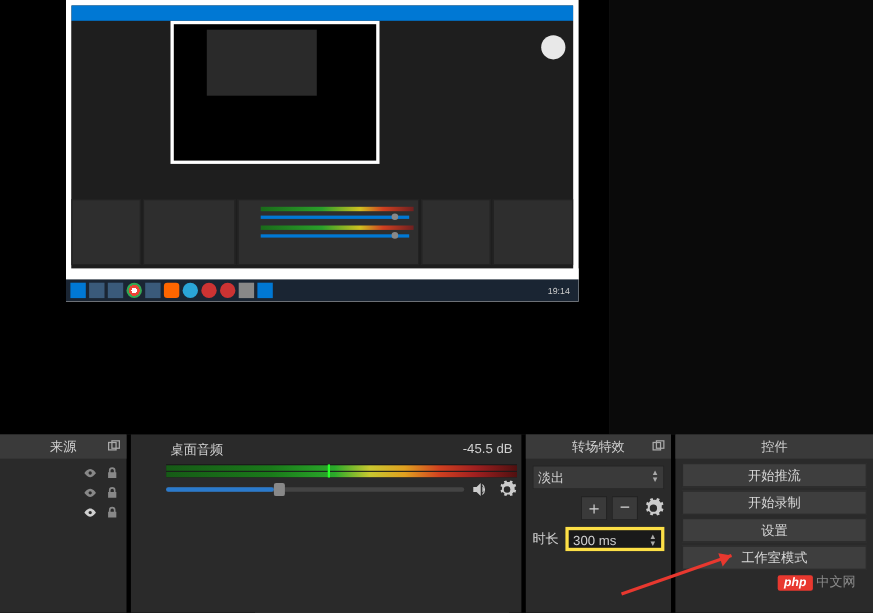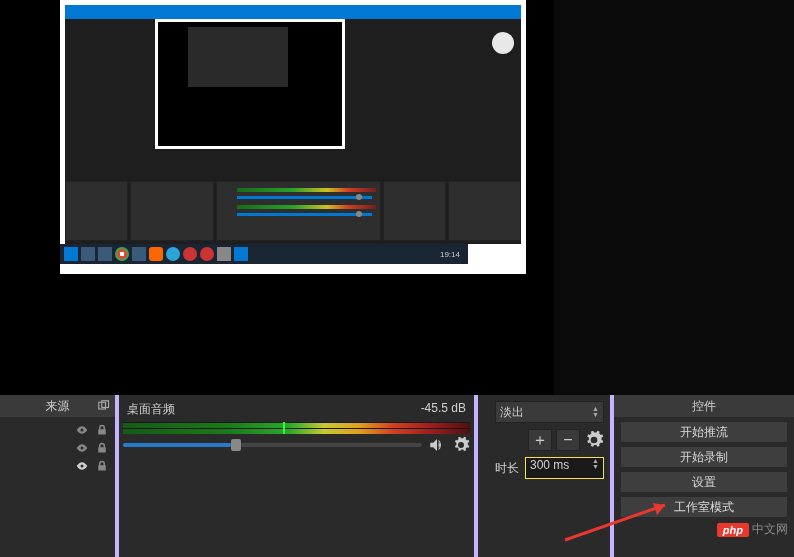--- a/index.html
+++ b/index.html
@@ -159,21 +159,21 @@
 
     
     .dock {
       position: absolute;
       top: 395px;
       left: 0;
       right: 0;
       bottom: 0;
       display: flex;
       gap: 4px;
-      background: #c4b5fd;
+      background: #000000;
     }
     .panel {
       background: #2a2a2a;
       display: flex;
       flex-direction: column;
     }
     .panel.sources { width: 115px; }
     .panel.mixer { flex: 1; }
     .panel.transitions { width: 132px; }
     .panel.controls { width: 180px; }
@@ -214,20 +214,21 @@
     .icon-small {
       width: 14px;
       height: 12px;
       fill: #888;
     }
     .icon-bright { fill: #d0d0d0; }
 
     
     .mixer-channel {
       margin-bottom: 8px;
+      margin-left: 28px;
     }
     .channel-head {
       display: flex;
       justify-content: space-between;
       font-size: 12px;
       color: #d0d0d0;
       padding: 2px 4px;
     }
     .meter {
       height: 12px;
@@ -283,21 +284,21 @@
       background: #888;
       border-radius: 2px;
     }
     .vol-icon, .gear-icon {
       width: 18px;
       height: 18px;
       fill: #ccc;
     }
 
     
-    .trans-body { padding: 6px; margin-left: 11px; }
+    .trans-body { padding: 6px; }
     .select-box {
       height: 22px;
       background: #3a3a3a;
       border: 1px solid #222;
       display: flex;
       align-items: center;
       justify-content: space-between;
       padding: 0 4px;
       font-size: 12px;
       color: #d0d0d0;
@@ -331,24 +332,24 @@
     .duration-row {
       display: flex;
       align-items: center;
       gap: 6px;
     }
     .dur-label { font-size: 12px; color: #d0d0d0; }
     .dur-input {
       flex: 1;
       height: 22px;
       background: #1a1a1a;
-      border: 1px solid #fde047;
+      border: 3px solid #fde047;
       padding: 0 4px;
       display: flex;
-      align-items: flex-start;
+      align-items: flex-end;
       justify-content: space-between;
       font-size: 12px;
       color: #d0d0d0;
     }
 
     
     .controls-body { padding: 4px 6px; }
     .ctrl-btn {
       height: 22px;
       background: #3e3e3e;
@@ -368,21 +369,21 @@
       top: 495px;
       width: 130px;
       height: 50px;
       pointer-events: none;
     }
     .arrow svg { width: 100%; height: 100%; }
 
     
     .wm-text {
       position: absolute;
-      right: 6px;
+      right: 16px;
       bottom: 19px;
       display: flex;
       align-items: center;
       gap: 3px;
       font-size: 12px;
       margin-left: 40px;
     }
     .wm-badge {
       background: #e8382f;
       color: #fff;
@@ -418,21 +419,21 @@
           </div>
           <div class="nested-panel" style="flex:0.6"></div>
           <div class="nested-panel" style="flex:0.7"></div>
         </div>
         <div class="nested-taskbar"></div>
       </div>
     </div>
     <div class="watermark"></div>
   </div>
   <div class="white-strip" style="top:244px;left:60px"></div>
-  <div class="taskbar" style="top:244px;width:408px;left:60px">
+  <div class="taskbar" style="top:254px;width:466px;left:60px">
     <div class="tb-icon blue"></div>
     <div class="tb-icon"></div>
     <div class="tb-icon"></div>
     <div class="tb-icon chrome"></div>
     <div class="tb-icon"></div>
     <div class="tb-icon orange"></div>
     <div class="tb-icon" style="background:#2aa5d8;border-radius:50%"></div>
     <div class="tb-icon red"></div>
     <div class="tb-icon red"></div>
     <div class="tb-icon" style="background:#888"></div>
@@ -508,20 +509,29 @@
               <path d="M12 8a4 4 0 100 8 4 4 0 000-8zm9 4l2 1-1 3-2-1a8 8 0 01-2 2l1 2-3 1-1-2a8 8 0 01-3 0l-1 2-3-1 1-2a8 8 0 01-2-2l-2 1-1-3 2-1a8 8 0 010-3l-2-1 1-3 2 1a8 8 0 012-2L8 2l3-1 1 2a8 8 0 013 0l1-2 3 1-1 2a8 8 0 012 2l2-1 1 3-2 1a8 8 0 010 3z"></path>
             </svg>
         </div>
       </div>
 
 
     </div>
   </div>
 
   <div class="panel transitions">
+    <div class="panel-header">
+      <span>转场特效</span>
+      <span class="dock-btn">
+        <svg class="icon-small" viewBox="0 0 16 16">
+            <rect x="1" y="3" width="9" height="9" fill="none" stroke="#aaa" stroke-width="1.5"></rect>
+            <rect x="5" y="1" width="9" height="9" fill="none" stroke="#aaa" stroke-width="1.5"></rect>
+          </svg>
+      </span>
+    </div>
     <div class="panel-body trans-body">
       <div class="select-box">
         <span>淡出</span>
         <span class="spin">
             <span>▲</span>
             <span>▼</span>
           </span>
       </div>
       <div class="trans-btns">
         <div class="btn-square">＋</div>

